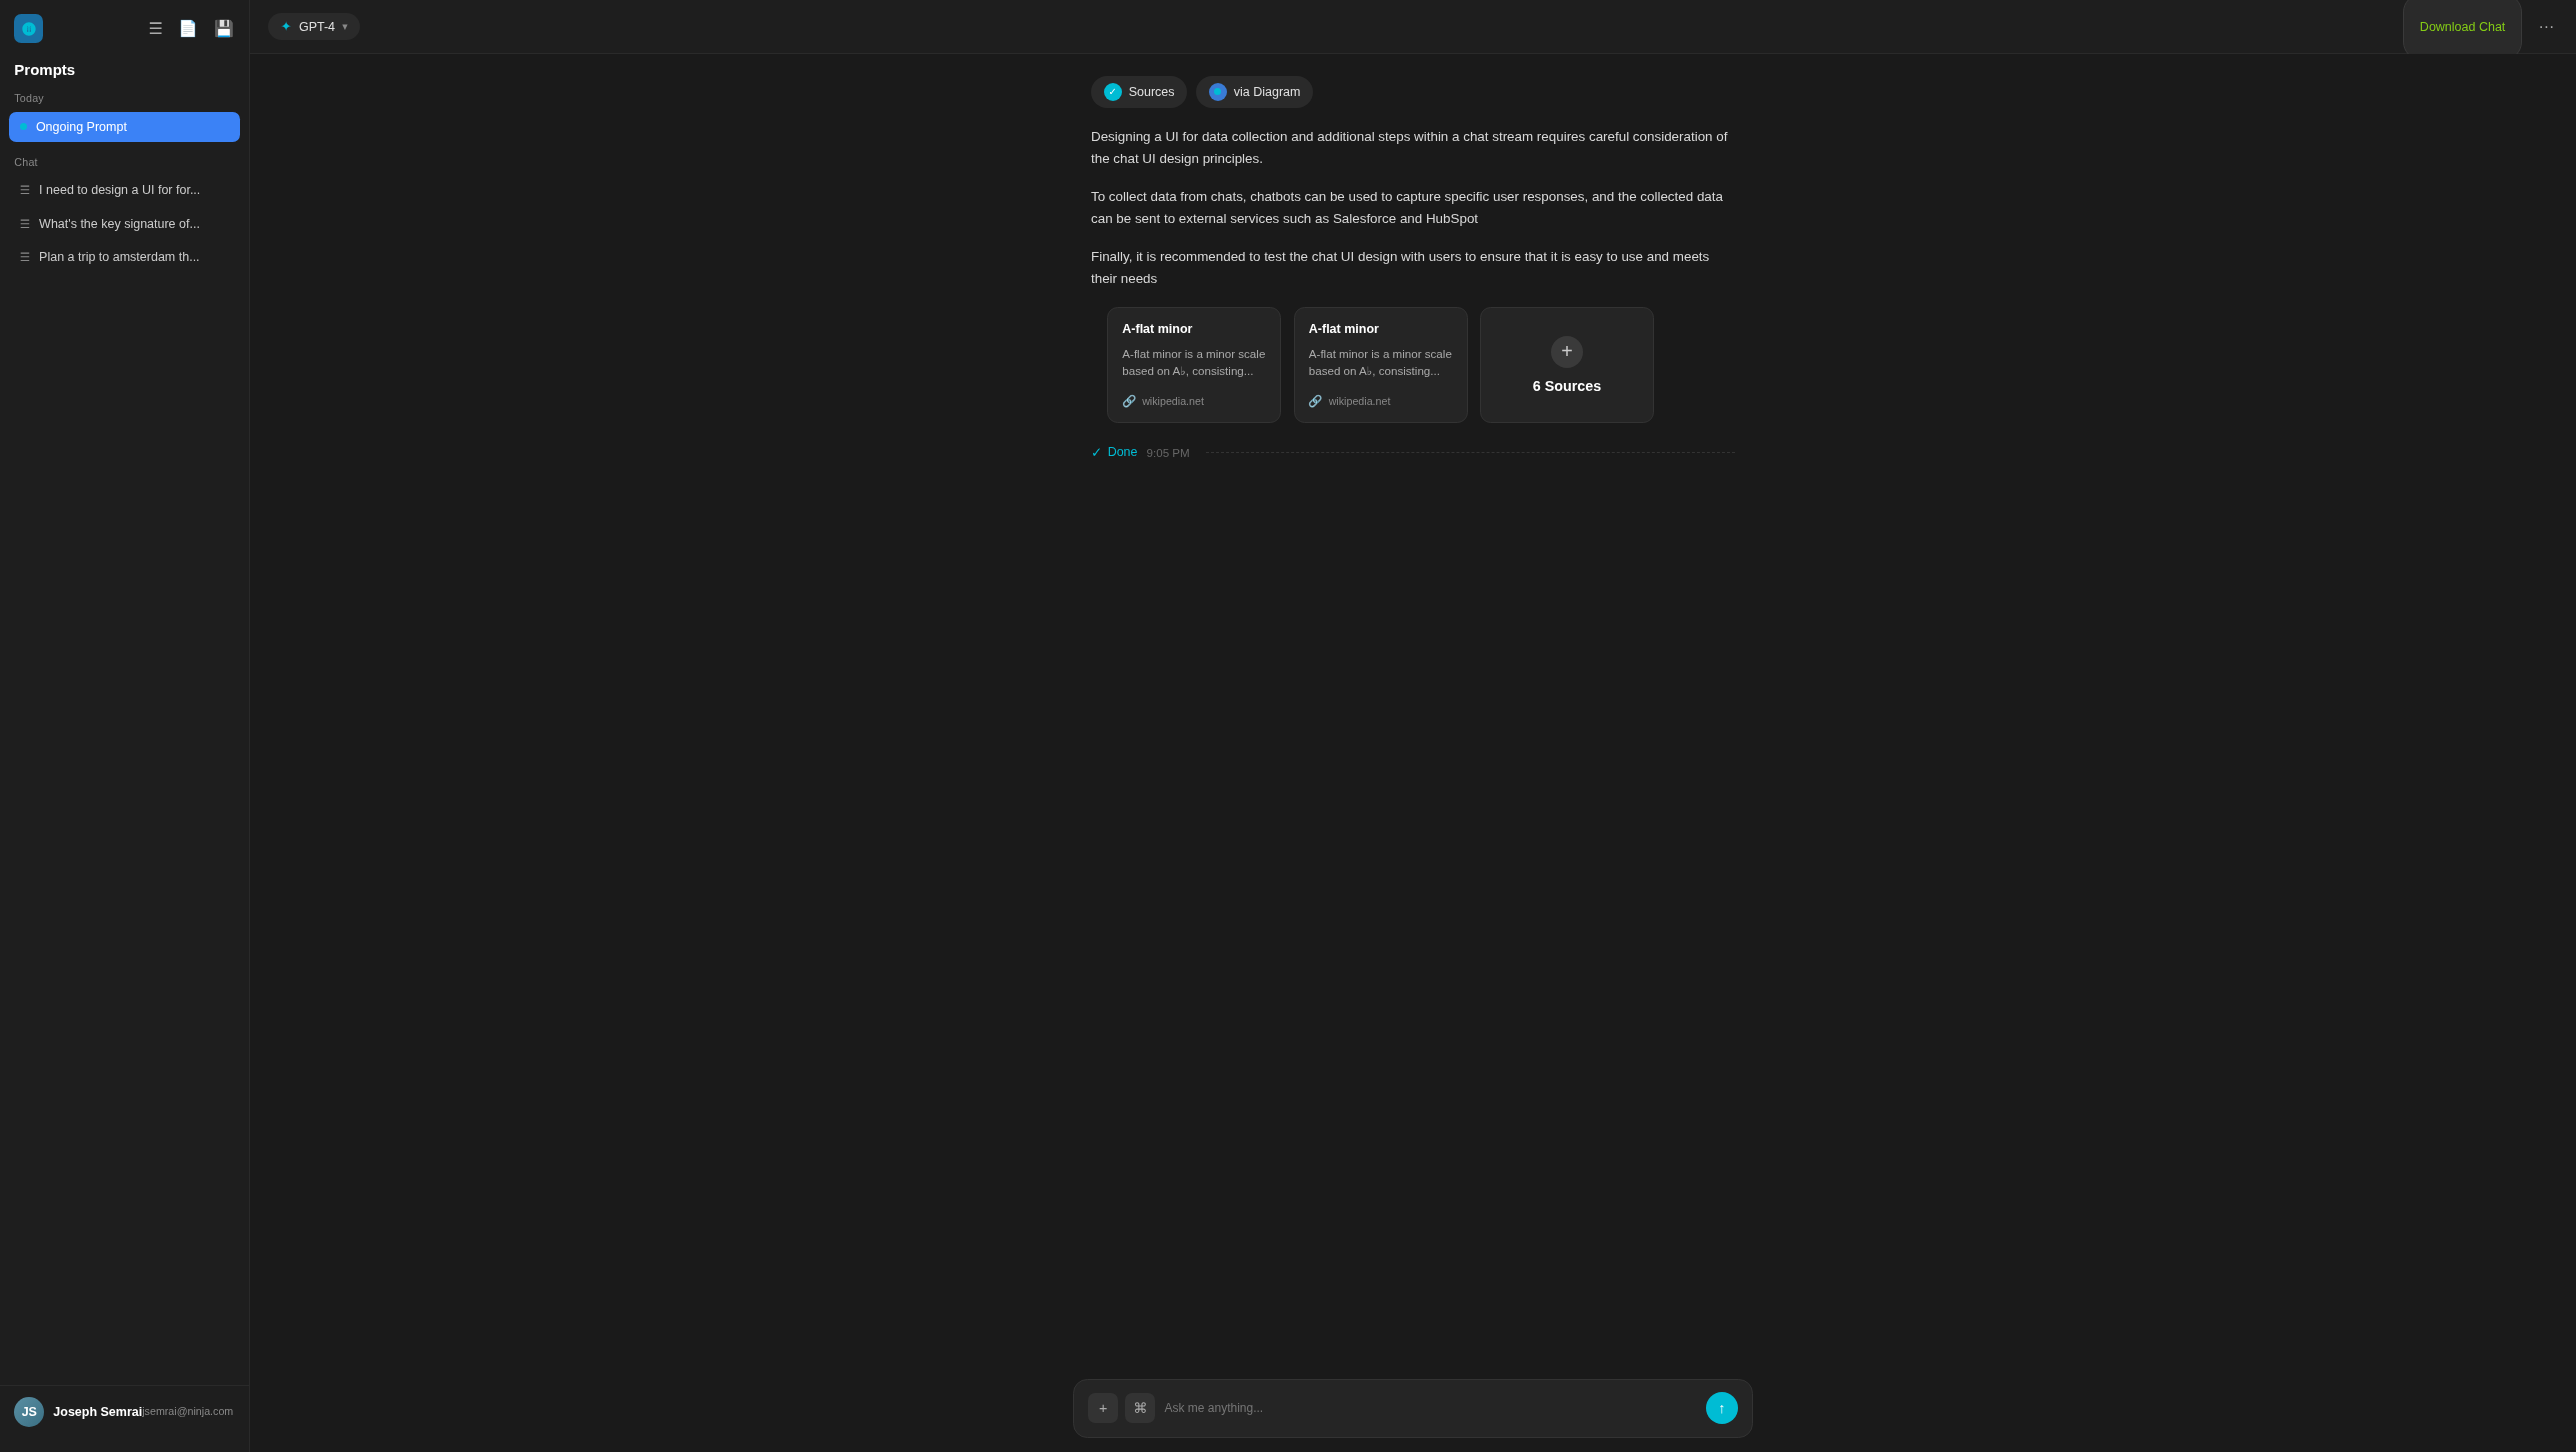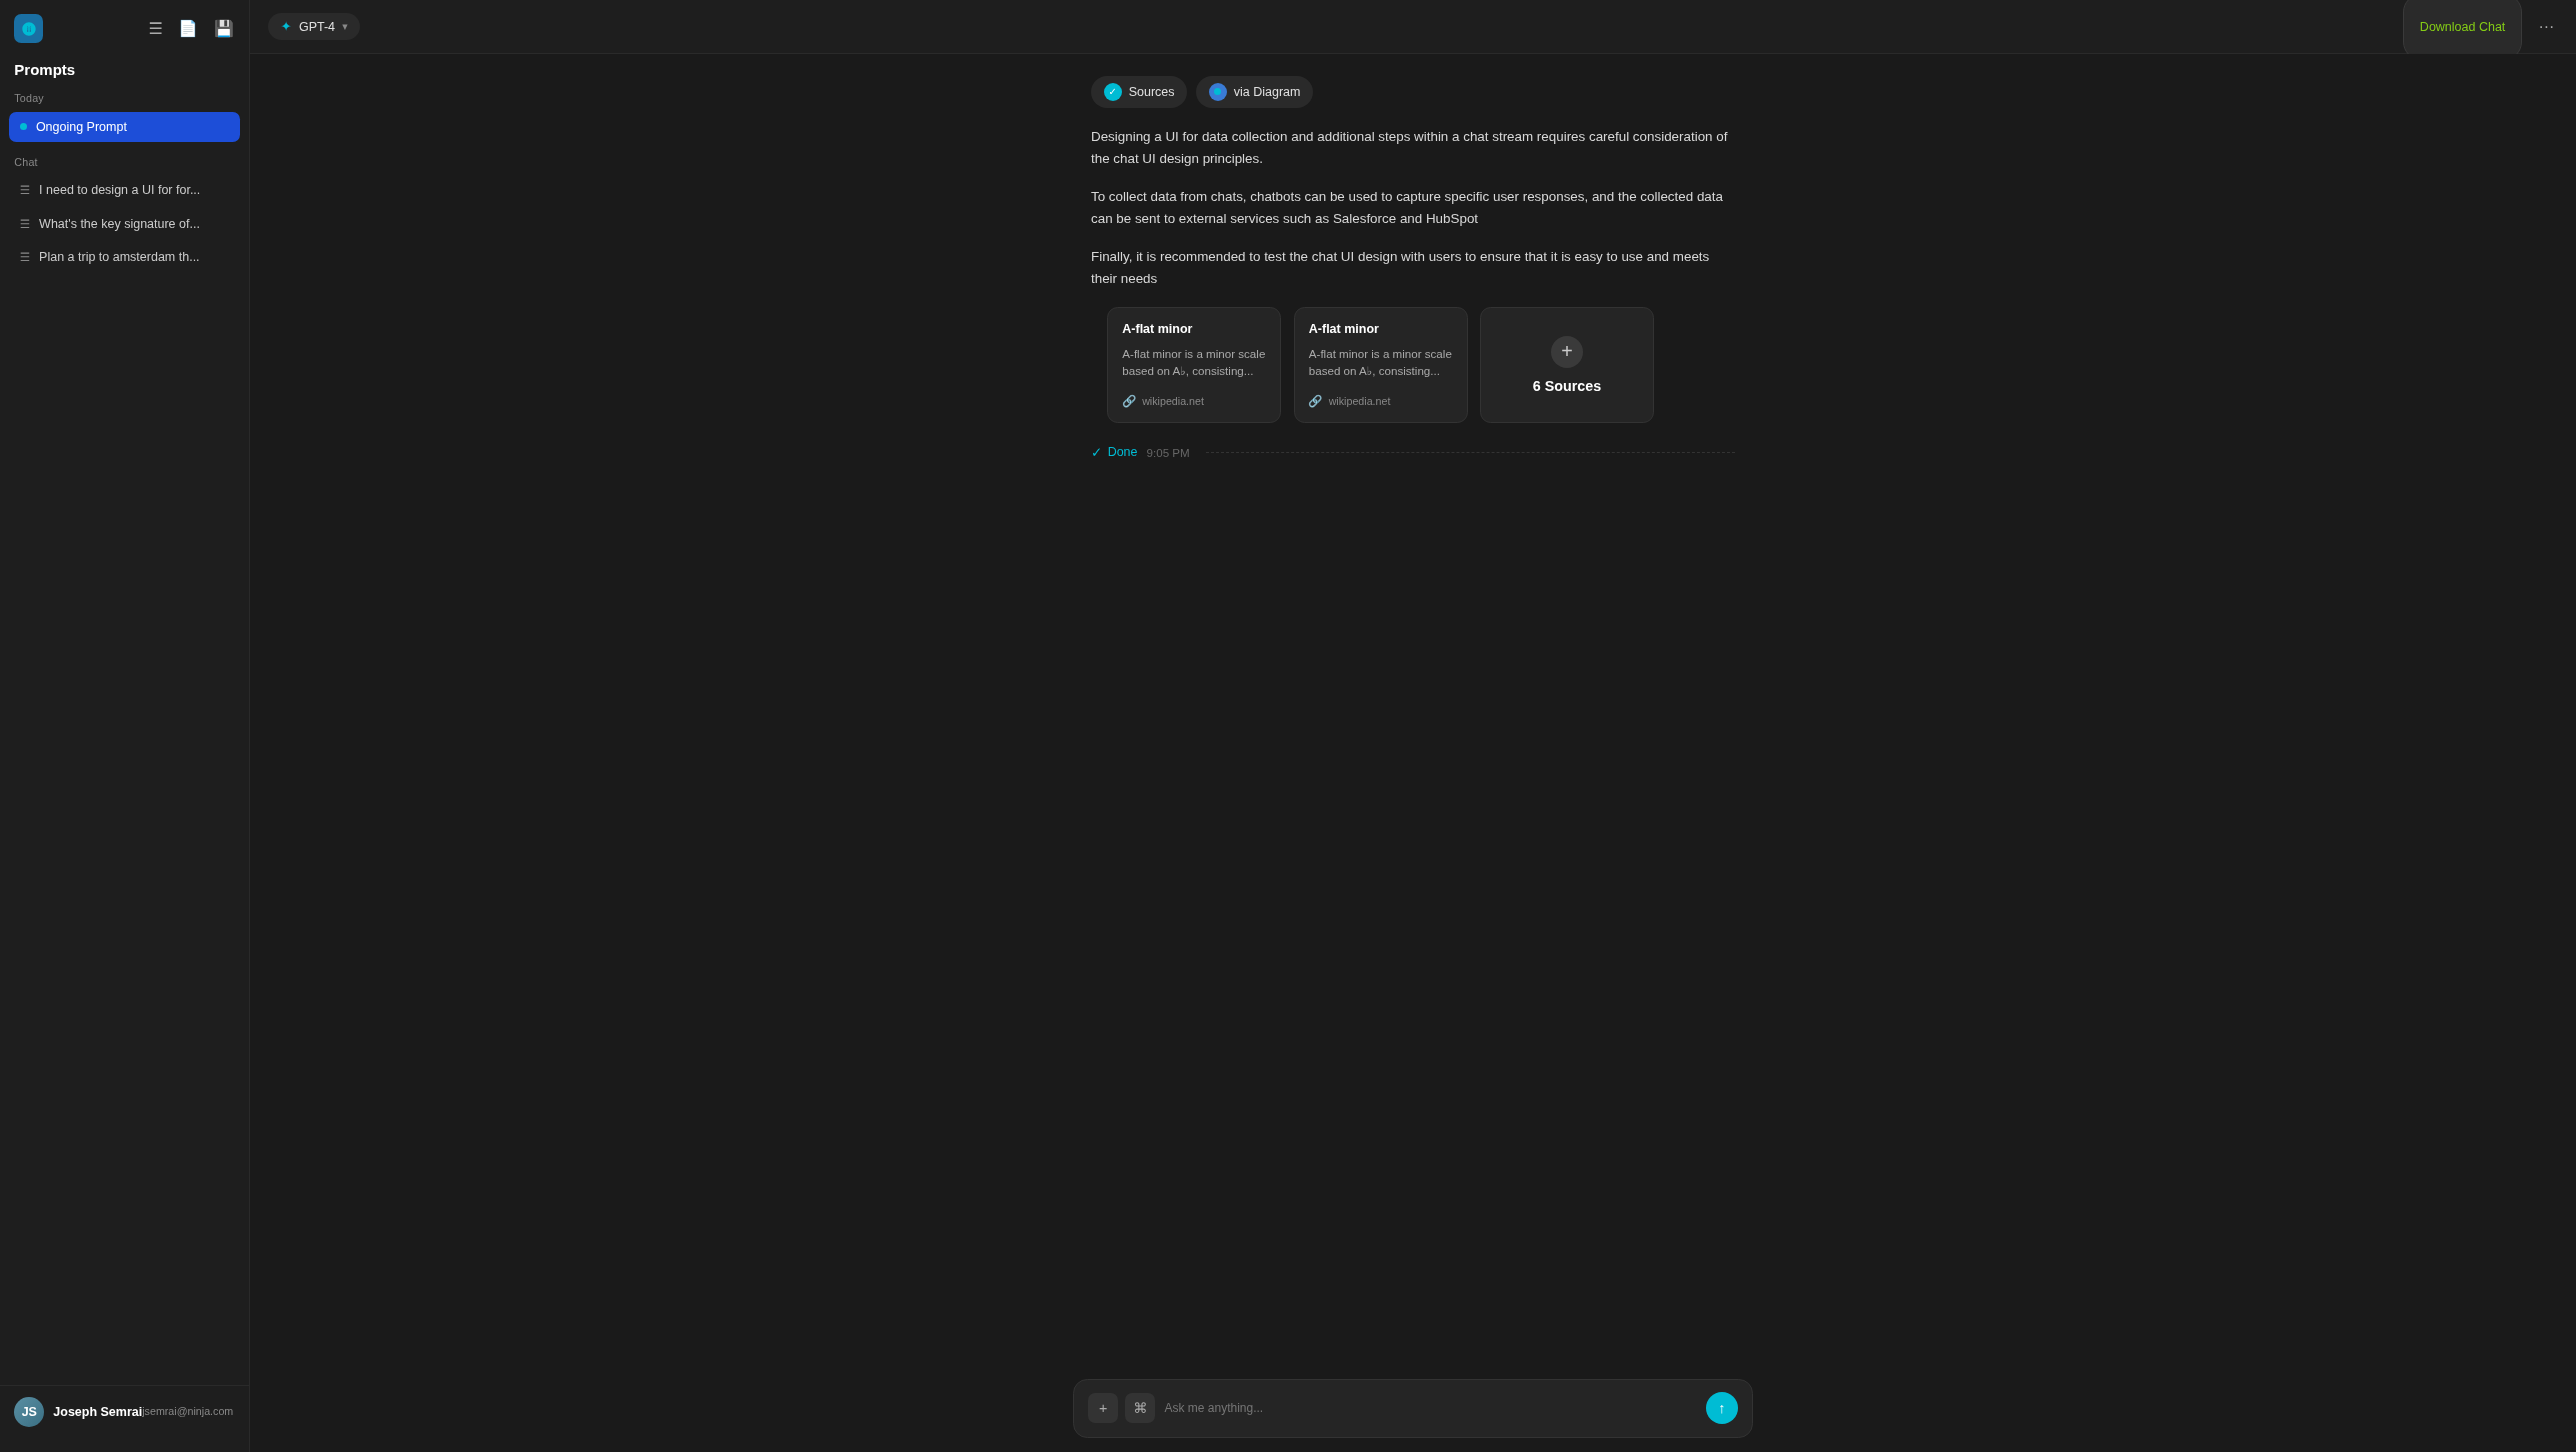--- a/index.html
+++ b/index.html
@@ -44,21 +44,21 @@
     }
 
     .section-label {
       font-size: 10.7px;
       color: #888;
       padding: 3.6px 14.3px 5.4px 14.3px;
       letter-spacing: 0.02em;
     }
 
     .prompt-item-active {
-      background: #1d4ed8;
+      background: #3b82f6;
       border-radius: 7.2px;
       margin: 1.8px 9px;
       padding: 8px 10.7px;
       display: flex;
       align-items: center;
       gap: 9px;
       cursor: pointer;
       color: #fff;
       font-size: 12.5px;
     }

